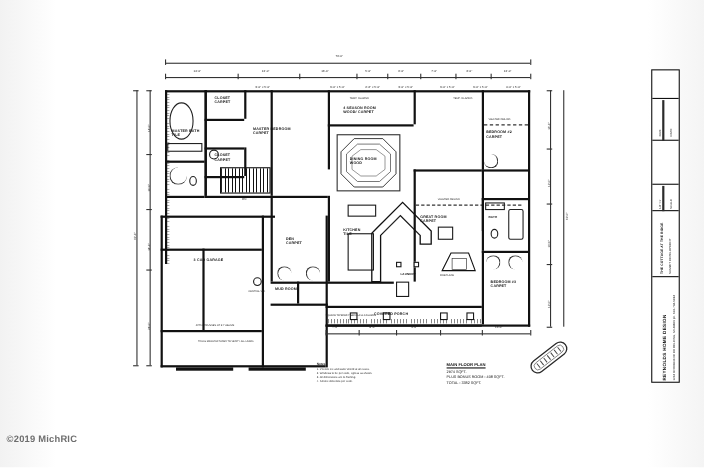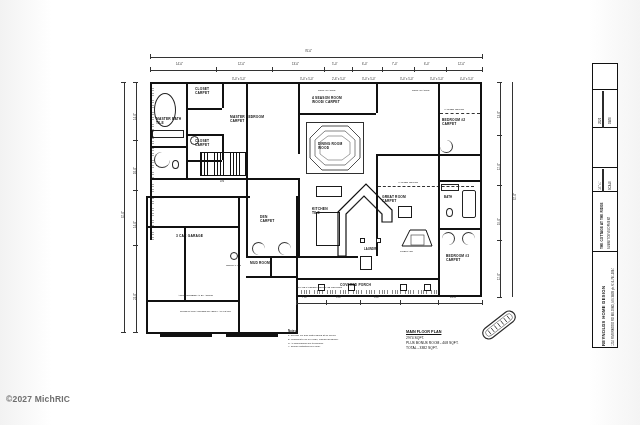--- a/index.html
+++ b/index.html
@@ -79,21 +79,21 @@
 
   .fixture{position:absolute;border:.9px solid #222;box-sizing:border-box;}
   .counter{position:absolute;border:1px solid #1a1a1a;box-sizing:border-box;background:#fff;}
 </style>
 </head>
 <body>
 
 <div id="sheet">
   <div id="paper-tint"></div>
 
-  <div id="watermark">©2027 MichRIC</div>
+  <div id="watermark">©2019 MichRIC</div>
 
   <div id="titleblock">
     <div class="tb-row" style="top:0;height:26px;"></div>
     <div class="tb-row" style="top:26px;height:38px;"></div>
     <div class="tb-row" style="top:64px;height:40px;"></div>
     <div class="tb-row" style="top:104px;height:24px;"></div>
     <div class="tb-row" style="top:128px;height:60px;"></div>
 
     <div class="wall-v thinwall" style="left:9px;top:27px;height:37px;"></div>
     <div class="wall-v thinwall" style="left:9px;top:105px;height:23px;"></div>

